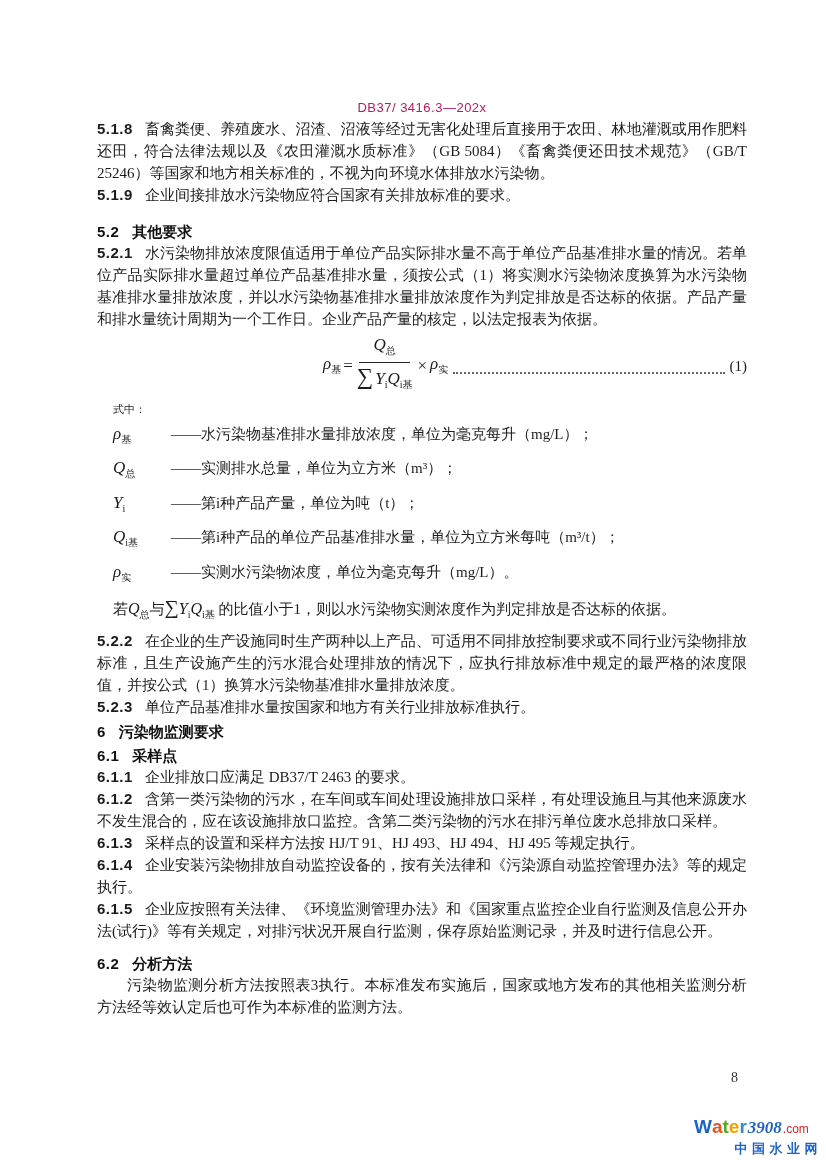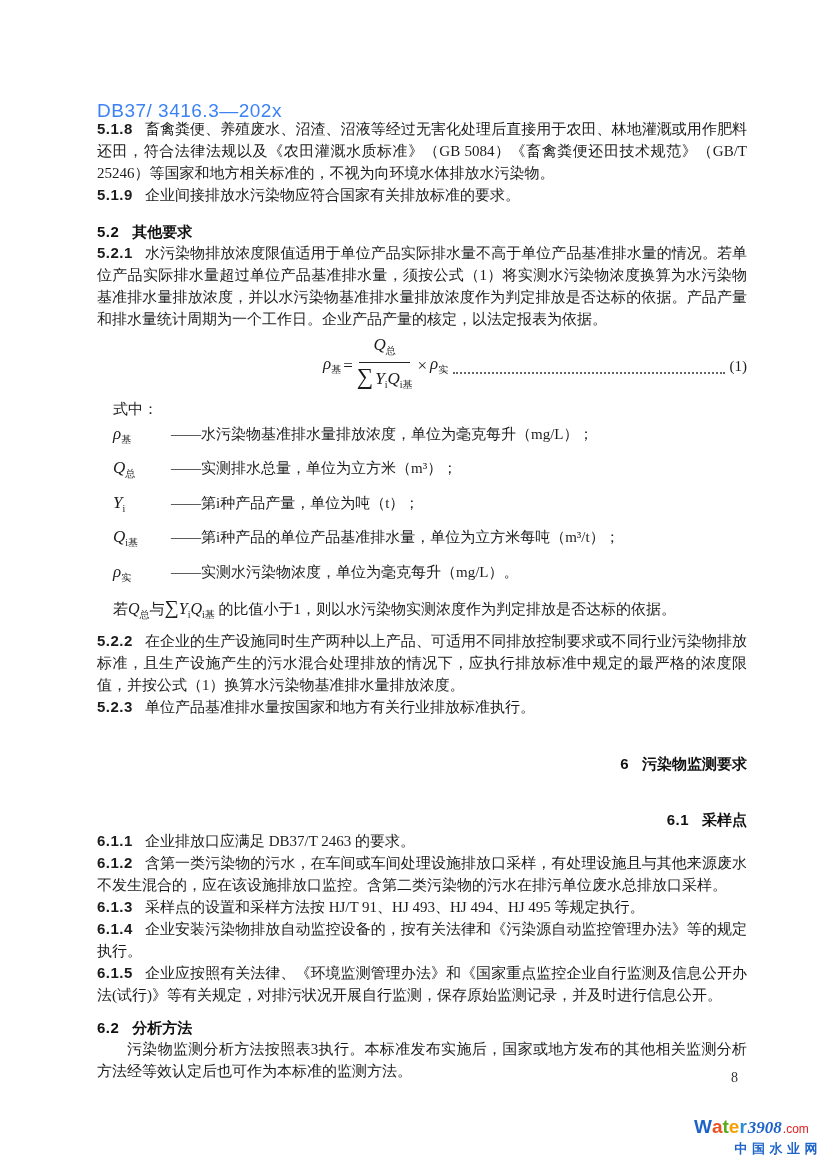--- a/index.html
+++ b/index.html
@@ -5,56 +5,56 @@
   html,body{margin:0;padding:0;}
   body{
     width:826px;height:1169px;background:#ffffff;
     font-family:"Liberation Serif","DejaVu Serif",serif;
     color:#1c1c1c;
   }
   .page{position:relative;width:826px;height:1169px;background:#fff;overflow:hidden;}
   .content{position:absolute;left:97px;top:100px;width:650px;}
 
   .doc-header{
-    text-align:left;height:18px;
+    text-align:center;height:18px;
     font-family:"Liberation Sans","DejaVu Sans",sans-serif;
-    font-size:19px;letter-spacing:.5px;color:#3b82f6;
+    font-size:13px;letter-spacing:.5px;color:#be185d;
   }
 
   p.clause{margin:0;font-size:15px;line-height:22px;text-align:justify;}
   .cnum{
     font-family:"Liberation Sans","DejaVu Sans",sans-serif;
     font-weight:bold;letter-spacing:.5px;margin-right:12px;
   }
   .sec-head{
     font-family:"Liberation Sans","DejaVu Sans",sans-serif;
     font-weight:bold;font-size:15px;line-height:20px;color:#111;
   }
   .sec-head .cnum{margin-right:13px;}
 
   .mt16{margin-top:16px;} .mt12{margin-top:12px;}
-  .mt10{margin-top:10px;} .mt8{margin-top:8px;}  .mt20{margin-top:36px;text-align:right;}
+  .mt10{margin-top:10px;} .mt8{margin-top:8px;}  .mt20{margin-top:4px;}
 
   
   .formula-row{display:flex;align-items:center;height:52px;margin-top:10px;}
   .formula{
     display:flex;align-items:center;margin-left:226px;
     font-style:italic;font-size:17px;white-space:nowrap;
   }
   .formula sub,.var-sym sub,.math sub{font-size:10px;font-style:normal;}
   .eq-sign{font-style:normal;margin:0 2px;}
   .frac{display:inline-flex;flex-direction:column;align-items:center;margin:0 2px;}
   .frac-num{padding:0 14px 2px;border-bottom:1.4px solid #222;line-height:19px;}
   .frac-den{padding-top:2px;line-height:24px;}
   .sum{font-size:23px;font-style:normal;line-height:1;margin-right:2px;}
   .times{font-style:normal;margin:0 3px;}
   .leader{flex:1;height:0;border-bottom:2px dotted #666;margin:0 5px;position:relative;top:7px;}
   .eq-no{font-size:15px;}
 
-  .where-label{font-size:15px;line-height:22px;margin-left:16px;margin-top:6px;font-family:Liberation Serif, serif;}
+  .where-label{font-size:11px;line-height:22px;margin-left:16px;margin-top:6px;font-family:Liberation Serif, serif;}
   .var-line{display:flex;align-items:baseline;margin-left:16px;font-size:15px;line-height:28px;}
   .var-sym{flex:none;width:58px;font-style:italic;font-size:17px;}
   .var-desc{text-align:justify;}
   .ratio-note{margin-left:16px;font-size:15px;line-height:30px;}
   .math{font-style:italic;font-size:16px;}
   .sum-inline{font-size:20px;font-style:normal;}
 
   .indent2{text-indent:2em;}
 
   .page-num{

